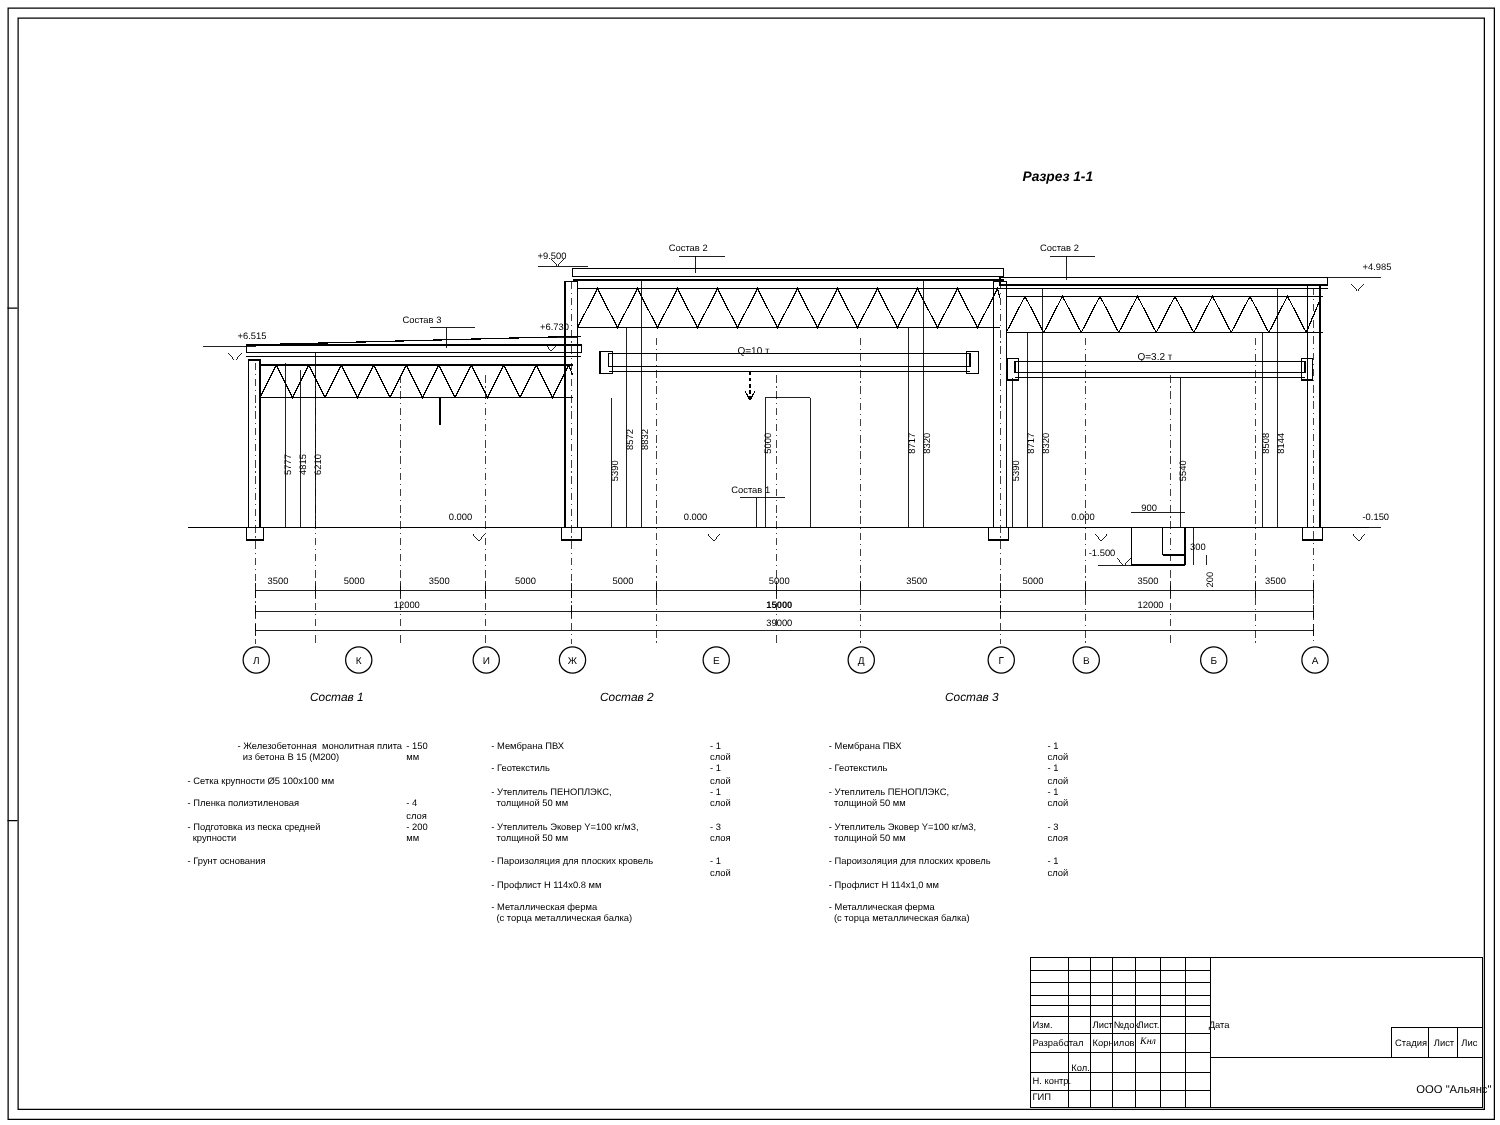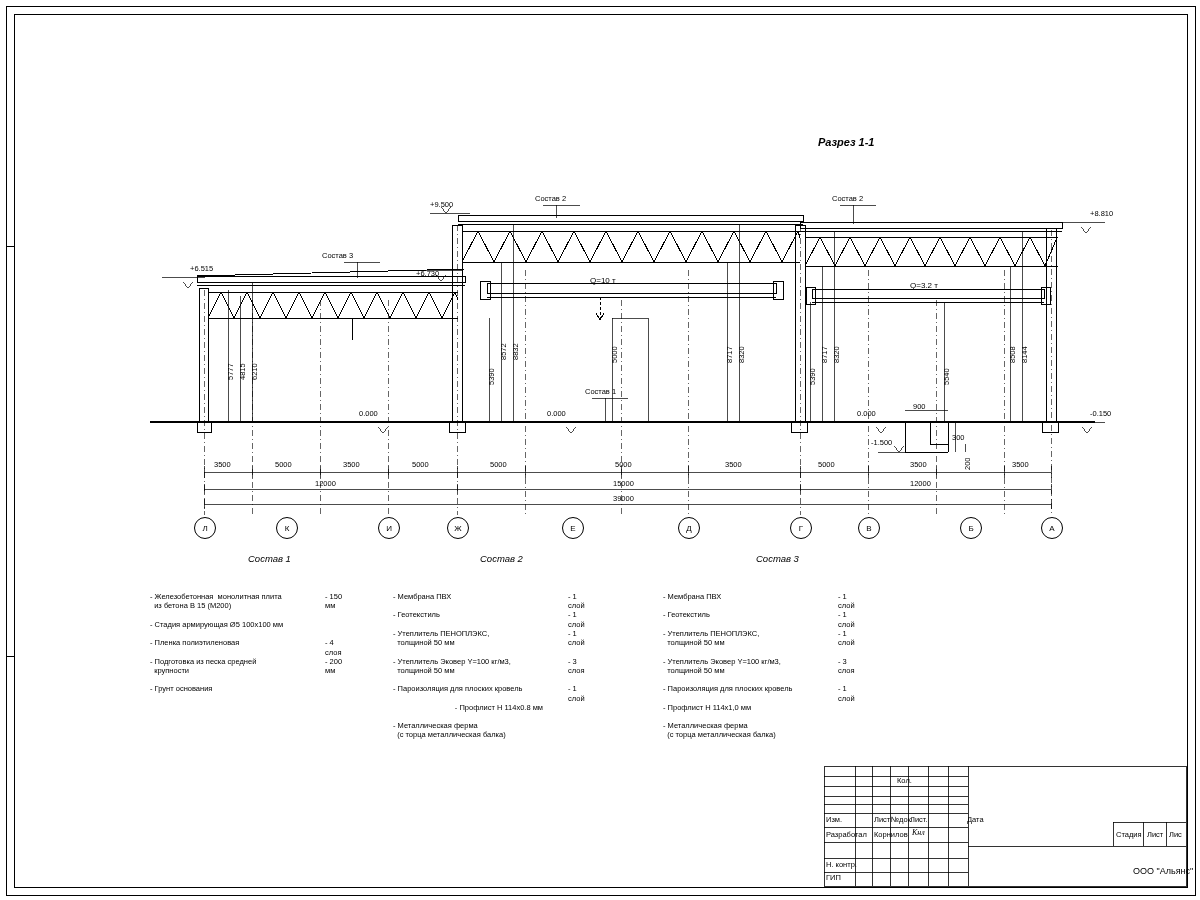--- a/index.html
+++ b/index.html
@@ -221,22 +221,22 @@
         <line x1="605" y1="398" x2="605" y2="422"></line>
         <line x1="592" y1="398" x2="628" y2="398"></line>
       </g>
 
     </g>
   </svg>
 
   <div class="abs ttl" style="left:818px;top:136px;">Разрез 1-1</div>
 
   <div class="abs lbl" style="left:430px;top:200px;">+9.500</div>
-  <div class="abs lbl" style="left:1090px;top:209px;">+8.810</div>
-  <div class="abs lbl" style="left:416px;top:257px;margin-top:12px;">+6.730</div>
+  <div class="abs lbl" style="left:1090px;top:209px;">+4.985</div>
+  <div class="abs lbl" style="left:432px;top:257px;">+6.730</div>
   <div class="abs lbl" style="left:162px;top:264px;margin-left:28px;">+6.515</div>
   <div class="abs lbl" style="left:359px;top:409px;">0.000</div>
   <div class="abs lbl" style="left:547px;top:409px;">0.000</div>
   <div class="abs lbl" style="left:857px;top:409px;">0.000</div>
   <div class="abs lbl" style="left:1090px;top:409px;">-0.150</div>
   <div class="abs lbl" style="left:871px;top:438px;">-1.500</div>
 
   <div class="abs lbl" style="left:535px;top:194px;">Состав 2</div>
   <div class="abs lbl" style="left:832px;top:194px;">Состав 2</div>
   <div class="abs lbl" style="left:322px;top:251px;">Состав 3</div>
@@ -271,21 +271,21 @@
   <div class="abs dimtxt" style="left:343px;top:460px;">3500</div>
   <div class="abs dimtxt" style="left:412px;top:460px;">5000</div>
   <div class="abs dimtxt" style="left:490px;top:460px;">5000</div>
   <div class="abs dimtxt" style="left:615px;top:460px;">5000</div>
   <div class="abs dimtxt" style="left:725px;top:460px;">3500</div>
   <div class="abs dimtxt" style="left:818px;top:460px;">5000</div>
   <div class="abs dimtxt" style="left:910px;top:460px;">3500</div>
   <div class="abs dimtxt" style="left:1012px;top:460px;">3500</div>
 
   <div class="abs dimtxt" style="left:315px;top:479px;">12000</div>
-  <div class="abs dimtxt" style="left:613px;top:479px;">15000</div>
+  <div class="abs dimtxt" style="left:613px;top:479px;font-weight:bold;">15000</div>
   <div class="abs dimtxt" style="left:910px;top:479px;">12000</div>
 
   <div class="abs dimtxt" style="left:613px;top:494px;">39000</div>
 
   <div class="axis-circle" style="left:194px;top:517px;">
       <span>Л</span>
     </div>
   <div class="axis-circle" style="left:276px;top:517px;">
       <span>К</span>
     </div>
@@ -312,37 +312,37 @@
     </div>
   <div class="axis-circle" style="left:1041px;top:517px;">
       <span>А</span>
     </div>
 
   <div class="spec-h" style="left:248px;top:553px;">Состав 1</div>
   <div class="spec-h" style="left:480px;top:553px;">Состав 2</div>
   <div class="spec-h" style="left:756px;top:553px;">Состав 3</div>
 
   <div class="spec-col" id="spec0" style="left:150px;top:592px;width:200px;">
-      <div class="spec-row"><span class="t" style="white-space: pre;">- Железобетонная  монолитная плита
+      <div class="spec-row"><span class="t" style="white-space: pre; margin-left: 40px;">- Железобетонная  монолитная плита
   из бетона В 15 (М200)</span><span class="q">- 150 мм</span></div>
-      <div class="spec-row"><span class="t" style="white-space: pre;">- Стадия армирующая Ø5 100х100 мм</span><span class="q"></span></div>
+      <div class="spec-row"><span class="t" style="white-space: pre;">- Сетка крупности Ø5 100х100 мм</span><span class="q"></span></div>
       <div class="spec-row"><span class="t" style="white-space: pre;">- Пленка полиэтиленовая</span><span class="q">- 4 слоя</span></div>
       <div class="spec-row"><span class="t" style="white-space: pre;">- Подготовка из песка средней
   крупности</span><span class="q">- 200 мм</span></div>
       <div class="spec-row"><span class="t" style="white-space: pre;">- Грунт основания</span><span class="q"></span></div>
     </div>
   <div class="spec-col" id="spec1" style="left:393px;top:592px;width:200px;">
       <div class="spec-row"><span class="t" style="white-space: pre;">- Мембрана ПВХ</span><span class="q">- 1 слой</span></div>
       <div class="spec-row"><span class="t" style="white-space: pre;">- Геотекстиль</span><span class="q">- 1 слой</span></div>
       <div class="spec-row"><span class="t" style="white-space: pre;">- Утеплитель ПЕНОПЛЭКС,
   толщиной 50 мм</span><span class="q">- 1 слой</span></div>
       <div class="spec-row"><span class="t" style="white-space: pre;">- Утеплитель Эковер Y=100 кг/м3,
   толщиной 50 мм</span><span class="q">- 3 слоя</span></div>
       <div class="spec-row"><span class="t" style="white-space: pre;">- Пароизоляция для плоских кровель</span><span class="q">- 1 слой</span></div>
-      <div class="spec-row"><span class="t" style="white-space: pre; text-align: right;">- Профлист Н 114х0.8 мм</span><span class="q"></span></div>
+      <div class="spec-row"><span class="t" style="white-space: pre;">- Профлист Н 114х0.8 мм</span><span class="q"></span></div>
       <div class="spec-row"><span class="t" style="white-space: pre;">- Металлическая ферма
   (с торца металлическая балка)</span><span class="q"></span></div>
     </div>
   <div class="spec-col" id="spec2" style="left:663px;top:592px;width:200px;">
       <div class="spec-row"><span class="t" style="white-space: pre;">- Мембрана ПВХ</span><span class="q">- 1 слой</span></div>
       <div class="spec-row"><span class="t" style="white-space: pre;">- Геотекстиль</span><span class="q">- 1 слой</span></div>
       <div class="spec-row"><span class="t" style="white-space: pre;">- Утеплитель ПЕНОПЛЭКС,
   толщиной 50 мм</span><span class="q">- 1 слой</span></div>
       <div class="spec-row"><span class="t" style="white-space: pre;">- Утеплитель Эковер Y=100 кг/м3,
   толщиной 50 мм</span><span class="q">- 3 слоя</span></div>
@@ -378,21 +378,21 @@
 
       <line x1="968" y1="846" x2="1186" y2="846"></line>
       <line x1="1113" y1="822" x2="1186" y2="822"></line>
       <line x1="1113" y1="822" x2="1113" y2="846"></line>
       <line x1="1143" y1="822" x2="1143" y2="846"></line>
       <line x1="1166" y1="822" x2="1166" y2="846"></line>
     </g>
   </svg>
 
   <div class="abs lbl" style="left:826px;top:815px;">Изм.</div>
-  <div class="abs lbl" style="left:857px;top:776px;padding-left:40px;">Кол.</div>
+  <div class="abs lbl" style="left:857px;top:850px;">Кол.</div>
   <div class="abs lbl" style="left:874px;top:815px;">Лист</div>
   <div class="abs lbl" style="left:891px;top:815px;">№док.</div>
   <div class="abs lbl" style="left:910px;top:815px;">Лист.</div>
   <div class="abs lbl" style="left:967px;top:815px;">Дата</div>
 
   <div class="abs lbl" style="left:826px;top:830px;">Разработал</div>
   <div class="abs lbl" style="left:874px;top:830px;">Корнилов</div>
   <div class="abs sig" style="left:912px;top:828px;">Кнл</div>
 
   <div class="abs lbl" style="left:826px;top:860px;">Н. контр.</div>

